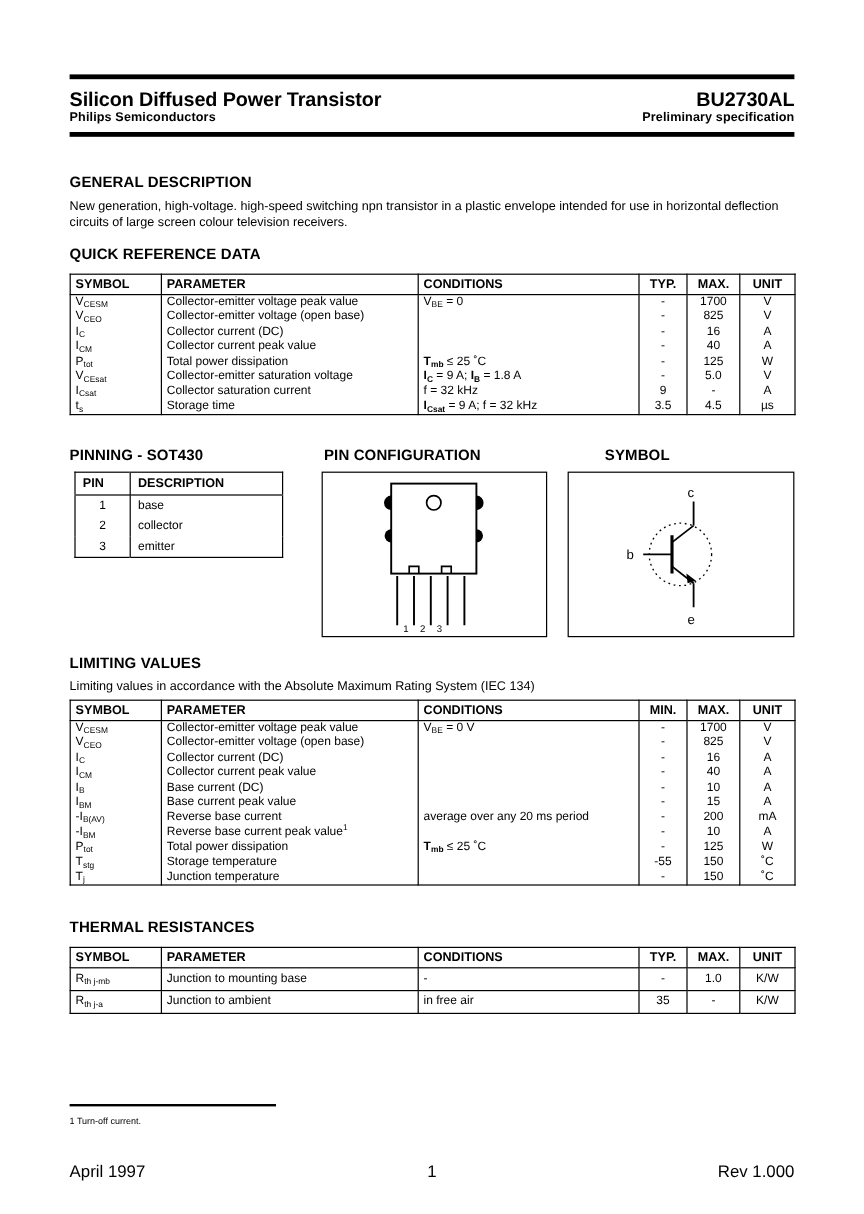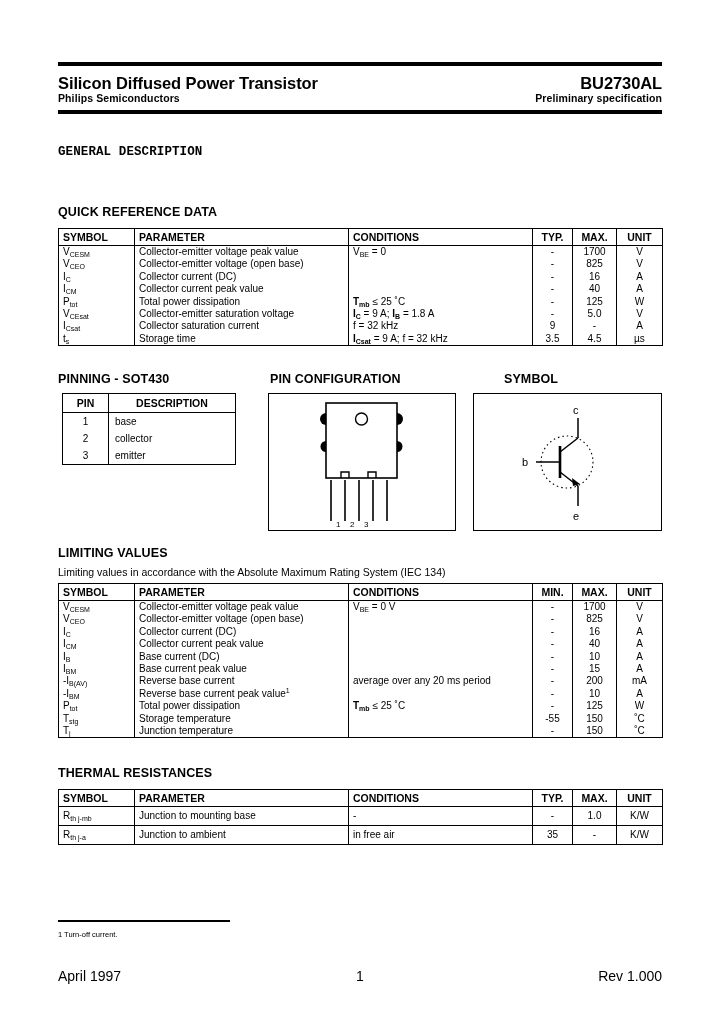--- a/index.html
+++ b/index.html
@@ -64,21 +64,21 @@
   sup { font-size: 7px; vertical-align: baseline; position: relative; top: -4px; }
 
   
   .dbox { position: absolute; border: 1.5px solid #000; background: #fff; }
 
   
   table.pin { position: absolute; border-collapse: collapse; font-size: 10px; }
   table.pin th, table.pin td { border: none; }
   table.pin { border: 1.5px solid #000; }
   table.pin th {
-    font-weight: bold; font-size: 10.5px; text-align: center;
+    font-weight: bold; font-size: 10.5px; text-align: left;
     padding: 3px 6px; border-bottom: 1px solid #000;
   }
   table.pin th.c1 { border-right: 1px solid #000; width: 46px; }
   table.pin td.c1 { border-right: 1px solid #000; width: 46px; text-align: center; }
   table.pin td { padding: 3px 6px; vertical-align: middle; }
   table.pin td.c2 { padding-left: 6px; }
 
   
   .fnrule { position: absolute; left: 58px; width: 172px; height: 2px; background: #000; }
   .fnote  { position: absolute; left: 58px; font-size: 7.5px; }
@@ -97,21 +97,22 @@
     <span class="hdr-left">Philips Semiconductors</span>
     <span class="hdr-right">Preliminary specification</span>
   </div>
   <div class="rule-thick" style="top:62px;"></div>
   <div class="title-row">
     <span class="doc-title">Silicon Diffused Power Transistor</span>
     <span class="doc-part">BU2730AL</span>
   </div>
   <div class="rule-thick" style="top:110px;"></div>
 
-  <div class="sec-head" style="left:58px; top:145px;font-family:Liberation Mono, monospace;">GENERAL DESCRIPTION</div>
+  <div class="sec-head" style="left:58px; top:145px;">GENERAL DESCRIPTION</div>
+  <div class="body-text" style="left:58px; top:166px; width:600px;">New generation, high-voltage. high-speed switching npn transistor in a plastic envelope intended for use in horizontal deflection circuits of large screen colour television receivers.</div>
 
   <div class="sec-head" style="left:58px; top:205px;">QUICK REFERENCE DATA</div>
 
   <table class="dt" style="left:58px; top:228px; width:604px;">
     <colgroup>
       <col style="width:76px">
         <col style="width:214px">
         <col style="width:184px">
       <col style="width:40px">
         <col style="width:44px">

